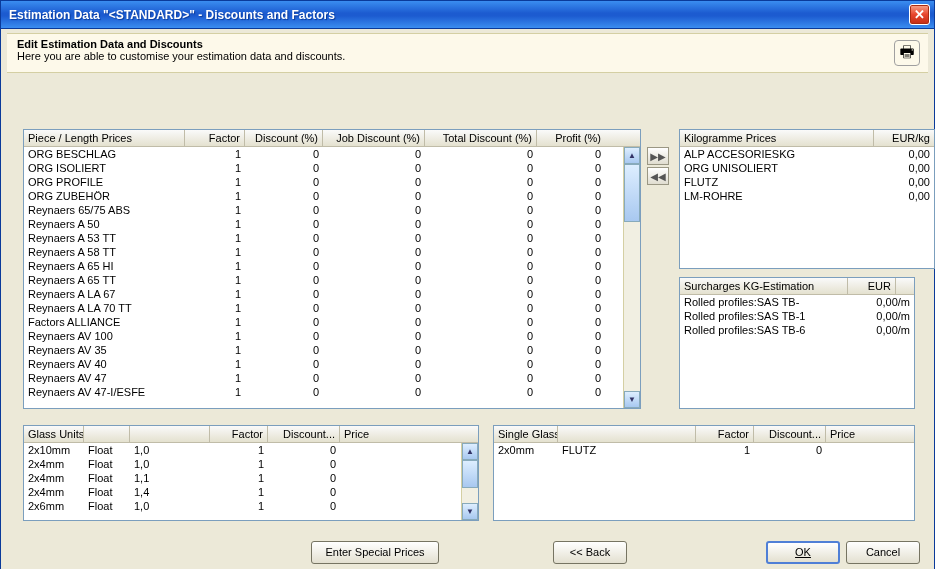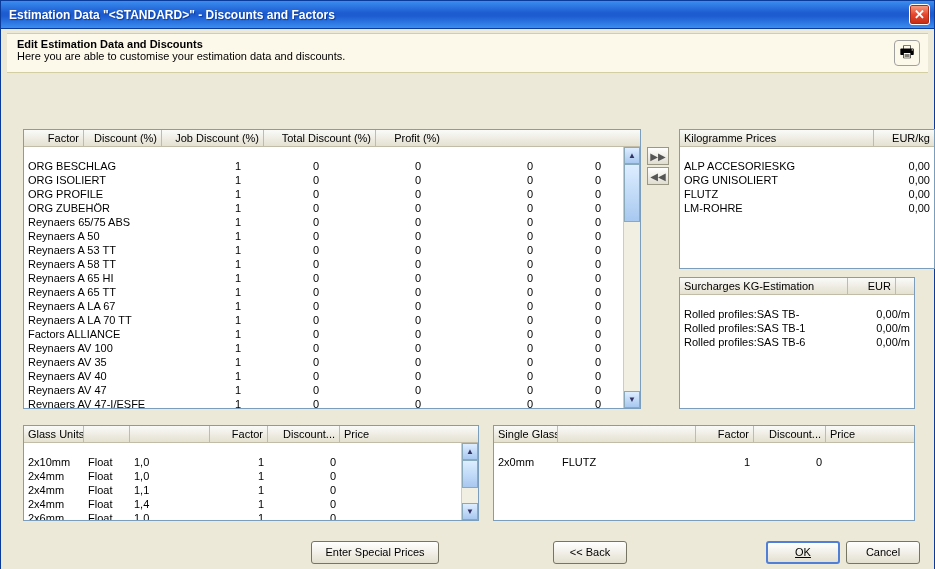--- a/index.html
+++ b/index.html
@@ -62,21 +62,21 @@
     font-size:11px;
   }
   .panel-head .col {
     padding:1px 4px;
     border-right:1px solid #c0bca8;
     height:100%;
     display:flex; align-items:center;
     overflow:hidden; white-space:nowrap;
   }
   .panel-head .col:last-child { border-right:none; }
-  .panel-body { overflow:hidden; padding:12px 0; position:relative; height:calc(100% - 17px); }
+  .panel-body { overflow:hidden; padding:0px 0; position:relative; height:calc(100% - 17px); }
 
   .row { display:flex; height:14px; align-items:center; }
   .row .cell { padding:0 4px; overflow:hidden; white-space:nowrap; }
   .row .num { text-align:right; }
 
   .scrollbar-v {
     position:absolute; right:0; top:17px; bottom:0; width:17px;
     background:#f1efe2; border-left:1px solid #d4cfa3;
   }
   .sb-btn {
@@ -139,20 +139,21 @@
       <div class="txt">Here you are able to customise your estimation data and discounts.</div>
       <div class="print-btn">
         <span>🖶</span>
       </div>
     </div>
 
     <div class="work-area">
 
       <div class="panel" style="left:14px; top:0; width:618px; height:280px;">
         <div class="panel-head">
+          <div class="col" style="width:161px">Piece / Length Prices</div>
           <div class="col col-r" style="width:60px">Factor</div>
           <div class="col col-r" style="width:78px">Discount (%)</div>
           <div class="col col-r" style="width:102px">Job Discount (%)</div>
           <div class="col col-r" style="width:112px">Total Discount (%)</div>
           <div class="col col-r" style="width:68px">Profit (%)</div>
         </div>
         <div class="panel-body" id="piece-body" style="padding-right:17px;">
             <div class="row">
               <div class="cell" style="width:161px">ORG BESCHLAG</div>
               <div class="cell num" style="width:60px">1</div>

